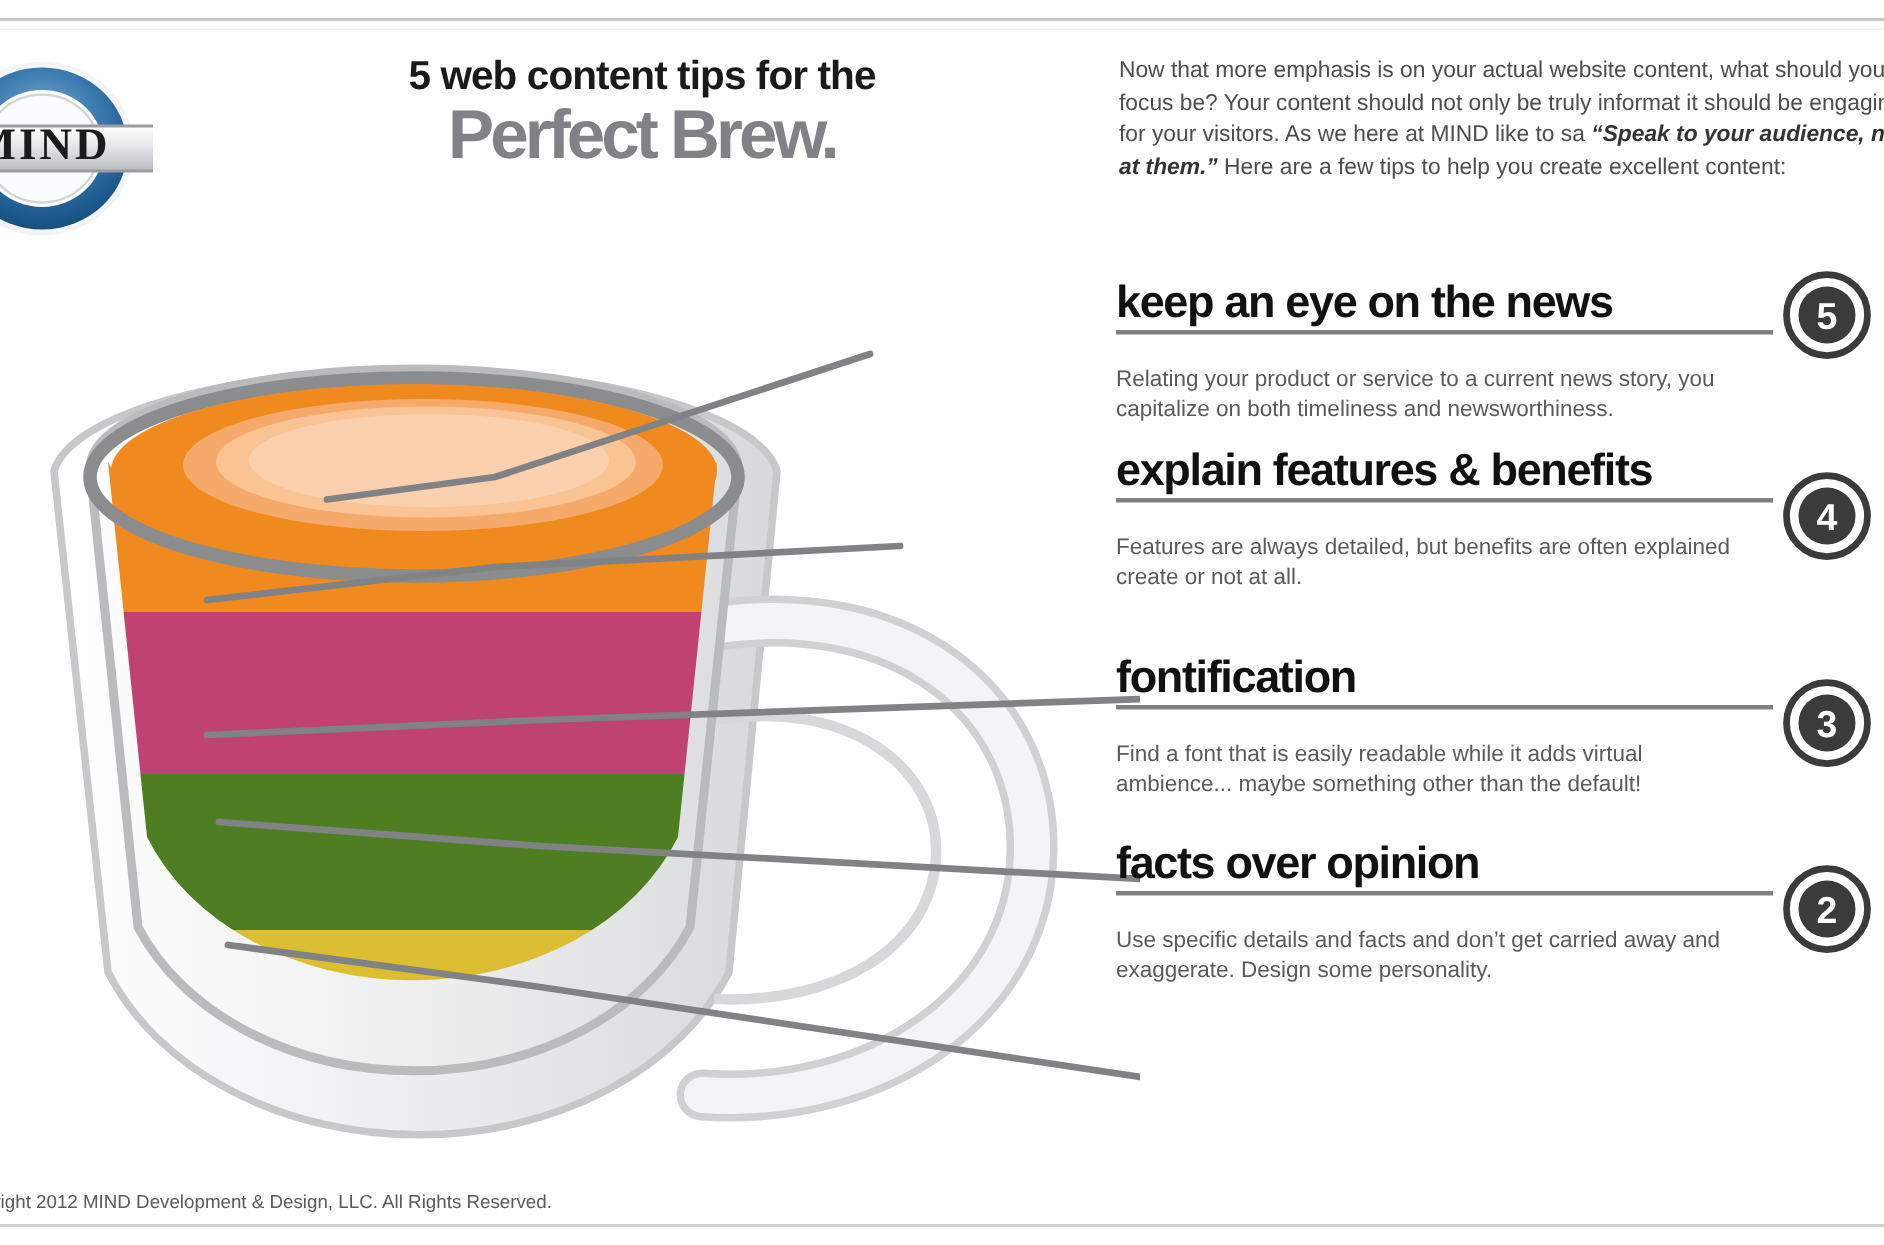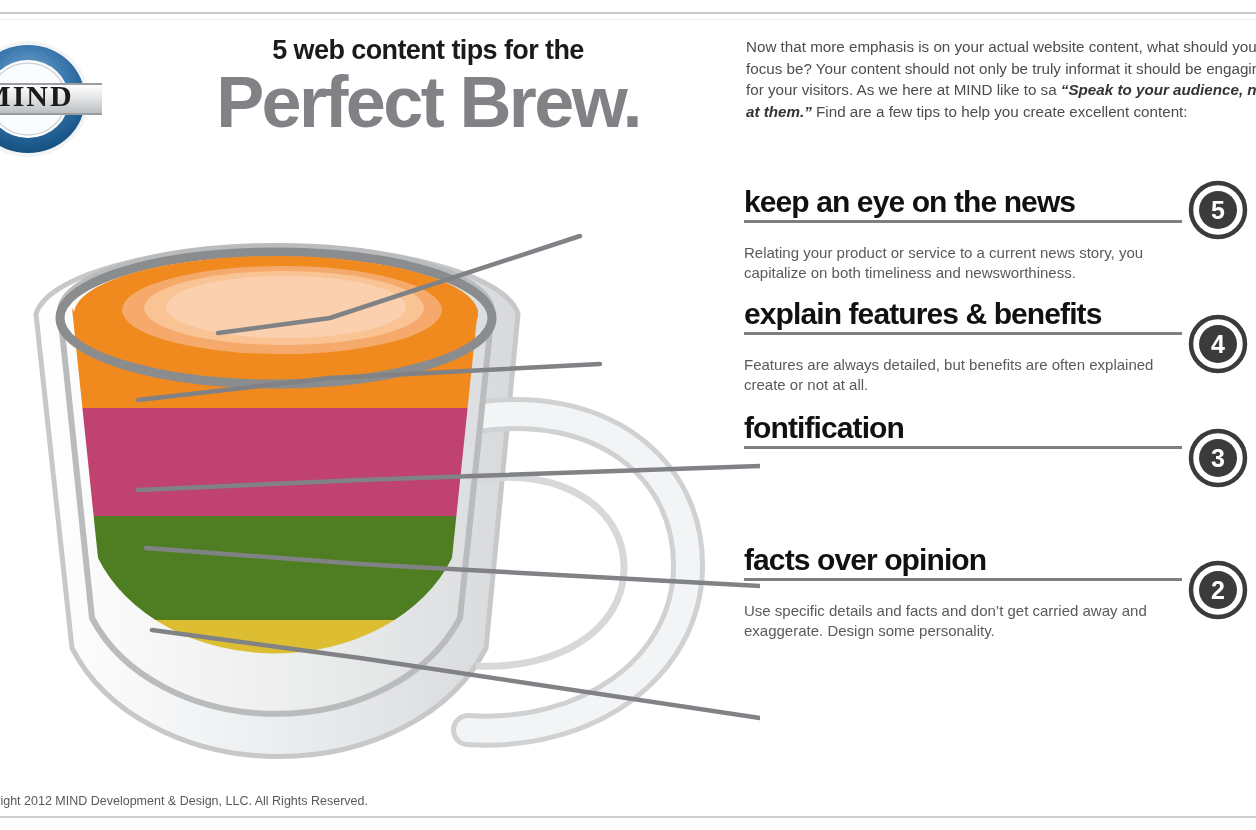--- a/index.html
+++ b/index.html
@@ -49,21 +49,21 @@
   }
   .kicker {
     font-size: 27px;
     font-weight: bold;
     color: #1a1a1a;
     letter-spacing: -0.6px;
     line-height: 1.05;
     white-space: nowrap;
   }
   .brew {
-    font-size: 72px;
+    font-size: 46px;
     font-weight: bold;
     color: #808285;
     letter-spacing: -2.6px;
     line-height: 1.0;
     margin-top: 2px;
     white-space: nowrap;
   }
 
   
   .intro {
@@ -169,21 +169,21 @@
       <text x="74" y="68" text-anchor="middle" font-family="'Liberation Serif', serif" font-size="30" font-weight="bold" fill="#1b1b1b" letter-spacing="2">MIND</text>
     </svg>
   </div>
 
   <div class="headline-block">
     <div class="kicker">5 web content tips for the</div>
     <div class="brew">Perfect Brew.</div>
   </div>
 
   <div class="intro">
-    <span>Now that more emphasis is on your actual website content, what should your focus be? Your content should not only be truly informat it should be engaging for your visitors. As we here at MIND like to sa </span><b>“Speak to your audience, not at them.”</b><span> Find are a few tips to help you create excellent content:</span>
+    <span>Now that more emphasis is on your actual website content, what should your focus be? Your content should not only be truly informat it should be engaging for your visitors. As we here at MIND like to sa </span><b>“Speak to your audience, not at them.”</b><span> Here are a few tips to help you create excellent content:</span>
   </div>
 
   <div class="cup-wrap">
     <svg width="760" height="570" viewBox="0 0 760 570">
       <defs>
         <linearGradient id="glassGrad" x1="0" y1="0" x2="1" y2="0">
           <stop offset="0%" stop-color="#ffffff"></stop>
           <stop offset="30%" stop-color="#f4f5f6"></stop>
           <stop offset="70%" stop-color="#e4e5e7"></stop>
           <stop offset="100%" stop-color="#d8d9db"></stop>
@@ -269,33 +269,34 @@
     <div class="tip-body">Features are always detailed, but benefits are often explained create or not at all.</div>
     <div class="badge" style="top:16px">
       <svg width="60" height="60" viewBox="0 0 60 60">
         <circle cx="30" cy="30" r="27" fill="none" stroke="#3b3b3b" stroke-width="4.5"></circle>
         <circle cx="30" cy="30" r="19" fill="#3b3b3b"></circle>
         <text x="30" y="39" text-anchor="middle" font-family="'Liberation Sans', sans-serif" font-size="25" font-weight="bold" fill="#ffffff">4</text>
       </svg>
     </div>
   </div>
 
-  <div class="tip" style="top:412px">
+  <div class="tip" style="top:436px">
     <div class="tip-head">fontification</div>
     <div class="tip-rule"></div>
+    <div class="tip-body">Find a font that is easily readable while it adds virtual ambience... maybe something other than the default!</div>
     <div class="badge" style="top:16px">
       <svg width="60" height="60" viewBox="0 0 60 60">
         <circle cx="30" cy="30" r="27" fill="none" stroke="#3b3b3b" stroke-width="4.5"></circle>
         <circle cx="30" cy="30" r="19" fill="#3b3b3b"></circle>
         <text x="30" y="39" text-anchor="middle" font-family="'Liberation Sans', sans-serif" font-size="25" font-weight="bold" fill="#ffffff">3</text>
       </svg>
     </div>
   </div>
 
-  <div class="tip" style="top:544px">
+  <div class="tip" style="top:560px">
     <div class="tip-head">facts over opinion</div>
     <div class="tip-rule"></div>
     <div class="tip-body">Use specific details and facts and don’t get carried away and exaggerate. Design some personality.</div>
     <div class="badge" style="top:16px">
       <svg width="60" height="60" viewBox="0 0 60 60">
         <circle cx="30" cy="30" r="27" fill="none" stroke="#3b3b3b" stroke-width="4.5"></circle>
         <circle cx="30" cy="30" r="19" fill="#3b3b3b"></circle>
         <text x="30" y="39" text-anchor="middle" font-family="'Liberation Sans', sans-serif" font-size="25" font-weight="bold" fill="#ffffff">2</text>
       </svg>
     </div>

